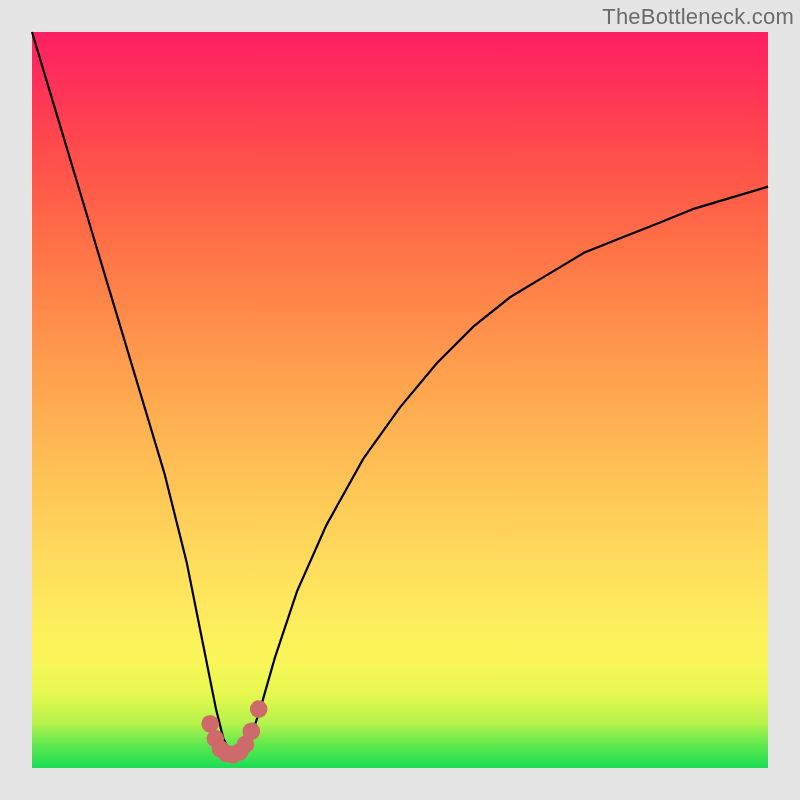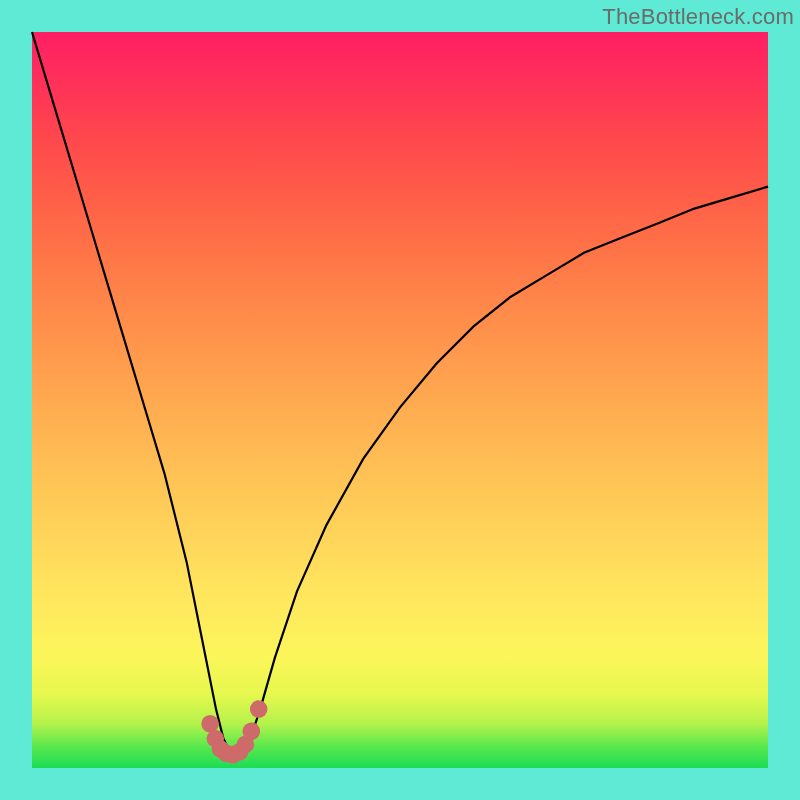--- a/index.html
+++ b/index.html
@@ -7,21 +7,21 @@
     padding: 0;
     width: 800px;
     height: 800px;
     background: #000;
     overflow: hidden;
     font-family: Arial, Helvetica, sans-serif;
   }
   .frame {
     position: absolute;
     inset: 0;
-    background: #5eead4;
+    background: #e5e5e5;
   }
   .plot {
     position: absolute;
     left: 32px;
     top: 32px;
     width: 736px;
     height: 736px;
     
     background: linear-gradient(
       to top,

